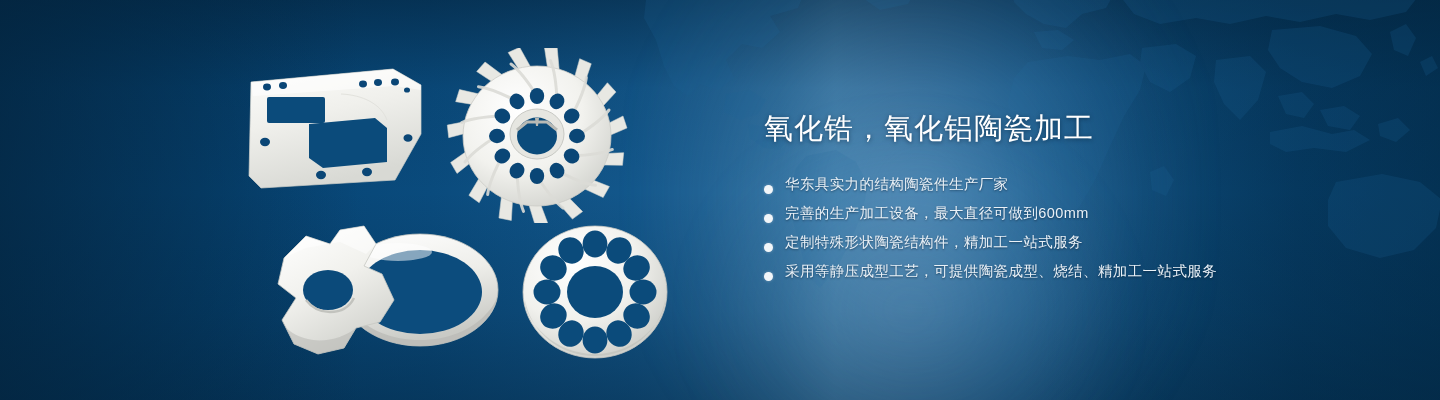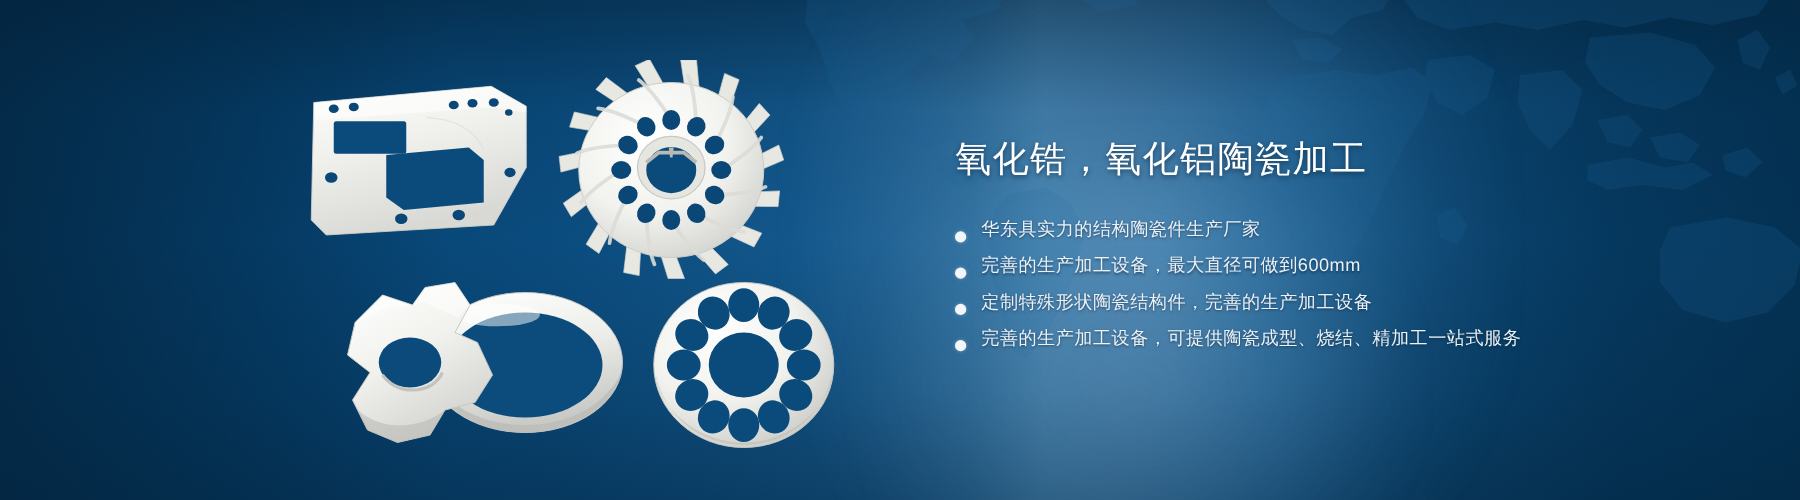--- a/index.html
+++ b/index.html
@@ -475,22 +475,22 @@
       <li class="bullet">
         <span class="dot"></span>
         <span class="bullet-text">华东具实力的结构陶瓷件生产厂家</span>
       </li>
       <li class="bullet">
         <span class="dot"></span>
         <span class="bullet-text">完善的生产加工设备，最大直径可做到600mm</span>
       </li>
       <li class="bullet">
         <span class="dot"></span>
-        <span class="bullet-text">定制特殊形状陶瓷结构件，完善的生产加工设备</span>
+        <span class="bullet-text">定制特殊形状陶瓷结构件，精加工一站式服务</span>
       </li>
       <li class="bullet">
         <span class="dot"></span>
-        <span class="bullet-text">完善的生产加工设备，可提供陶瓷成型、烧结、精加工一站式服务</span>
+        <span class="bullet-text">采用等静压成型工艺，可提供陶瓷成型、烧结、精加工一站式服务</span>
       </li>
     </ul>
   </div>
 
 </div>
 
 </body></html>

